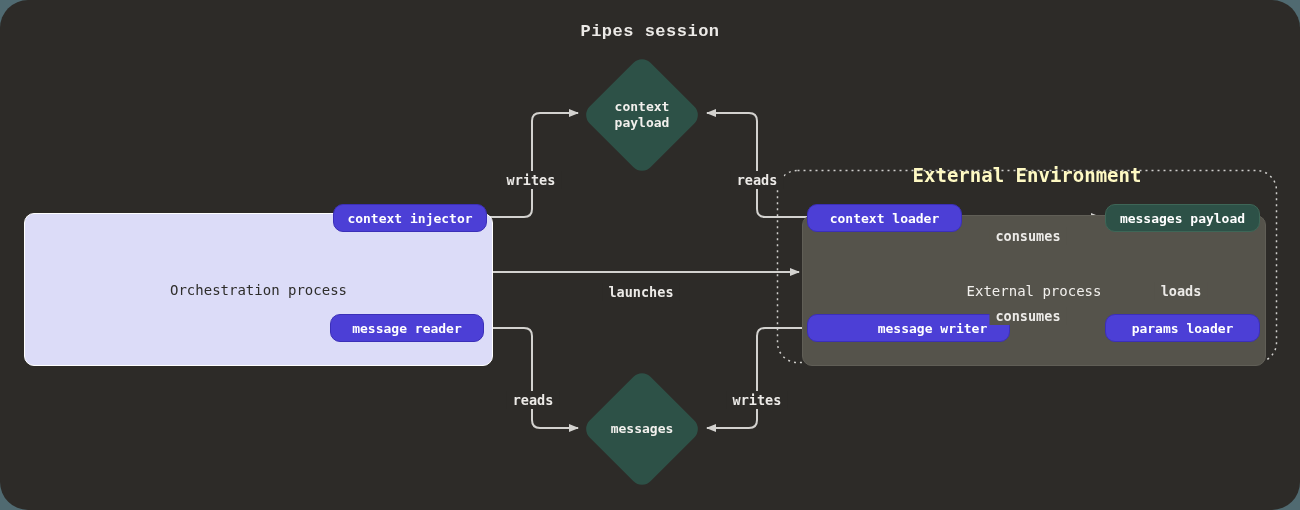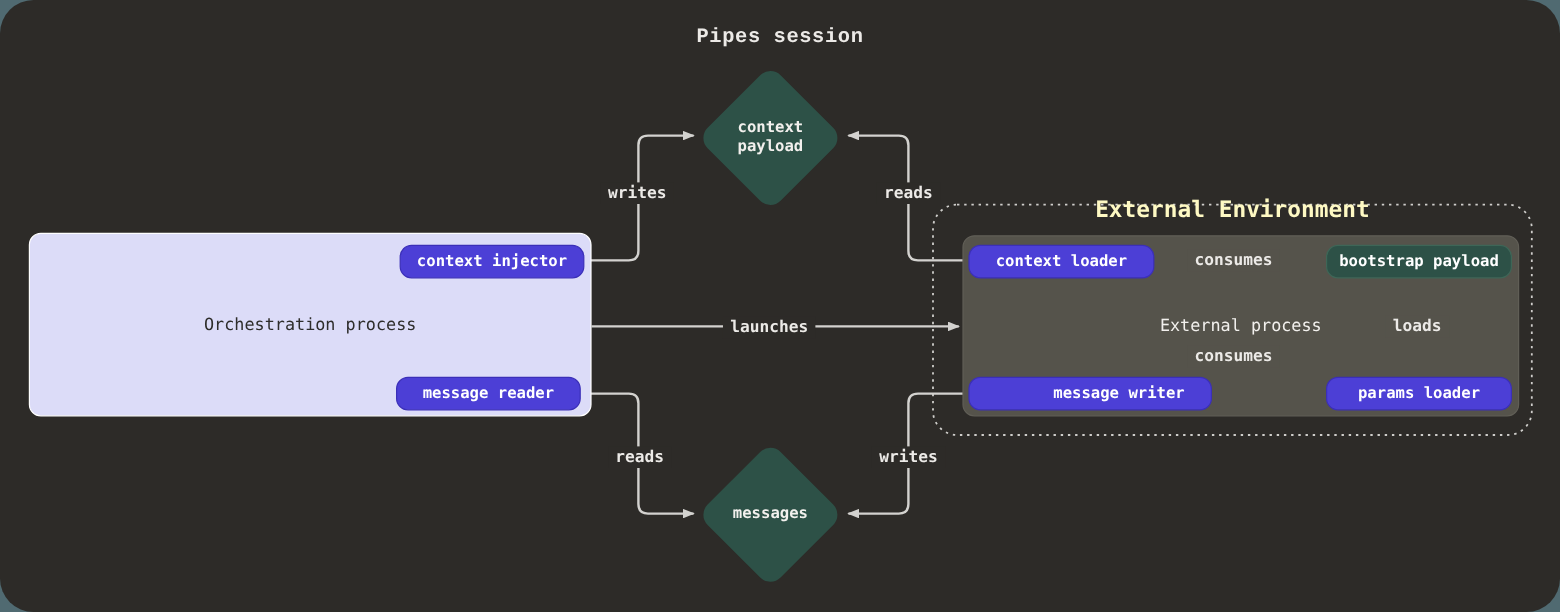--- a/index.html
+++ b/index.html
@@ -8,21 +8,21 @@
     font-family:"DejaVu Sans Mono", monospace;
     width:1300px;height:510px;overflow:hidden;
   }
   .stage{position:relative;width:1300px;height:510px;}
   .canvas{position:absolute;inset:0;background:#2d2b28;border-radius:28px;}
   .title{
     position:absolute;top:22px;left:0;width:100%;text-align:center;
     color:#eceae7;font-size:17px;font-weight:bold;letter-spacing:.5px;font-family:Liberation Mono, monospace;
   }
   svg.wires{position:absolute;inset:0;z-index:2;}
-  .node,.label,.edge-label{box-sizing:border-box;}
+  .node,.label,.edge-label{box-sizing:border-box;margin-top:19px;}
   
   .orch{
     position:absolute;left:24px;top:194px;width:469px;height:153px;
     background:#dcdcf8;border:1.5px solid #ffffff;border-radius:10px;z-index:3;
   }
   .orch-label{
     position:absolute;left:0;top:50%;width:100%;transform:translateY(-50%);
     text-align:center;color:#2e2d2b;font-size:14px;
   }
   
@@ -104,21 +104,21 @@
   </div>
 
   <div class="env-label">External Environment</div>
   <div class="extproc node">
     <div class="extproc-label">External process</div>
   </div>
   <div class="btn" style="left:807px;top:204px;width:153px;">
     <span>context loader</span>
   </div>
   <div class="btn teal" style="left:1105px;top:204px;width:153px;">
-    <span>bootstrap payload</span>
+    <span>messages payload</span>
   </div>
   <div class="btn" style="left:807px;top:314px;width:153px;padding-left:48px;">
     <span>message writer</span>
   </div>
   <div class="btn" style="left:1105px;top:314px;width:153px;">
     <span>params loader</span>
   </div>
 
   <div class="diamond" style="left:599px;top:72px;"></div>
   <div class="diamond-label" style="left:642px;top:115px;">

